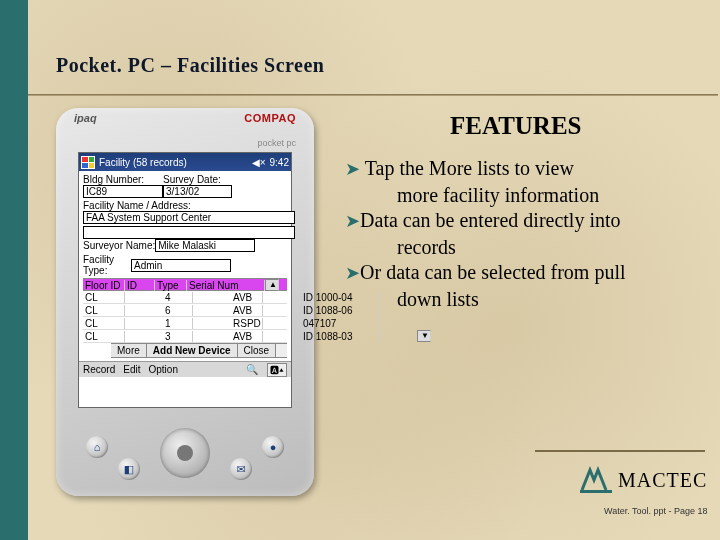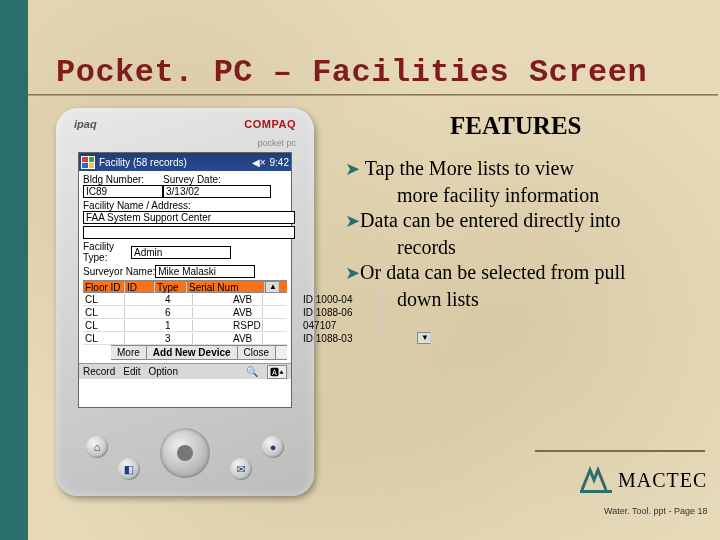--- a/index.html
+++ b/index.html
@@ -23,24 +23,24 @@
     width: 692px; height: 540px;
     background:
       radial-gradient(circle at 20% 30%, rgba(180,155,110,.25), transparent 40%),
       radial-gradient(circle at 70% 60%, rgba(180,155,110,.25), transparent 45%),
       radial-gradient(circle at 40% 80%, rgba(180,155,110,.20), transparent 40%),
       #e5d9b8;
   }
   .slide-title {
     position: absolute;
     left: 56px; top: 54px;
-    font-family: Liberation Mono, monospace;
+    font-family: Liberation Serif, serif;
     font-weight: 900;
-    font-size: 32px;
-    color: #7f1d1d;
+    font-size: 20px;
+    color: #0f172a;
     letter-spacing: .5px;
   }
   .underline {
     position: absolute;
     left: 28px; top: 94px;
     width: 690px; height: 2px;
     background: linear-gradient(#7a6a45,#bfae86);
   }
   .features-heading {
     position: absolute;
@@ -91,21 +91,21 @@
   .shell {
     position: absolute;
     left: 0; top: 0;
     width: 258px; height: 388px;
     background: linear-gradient(160deg,#e8e8e8,#bcbcbc);
     border-radius: 22px;
     box-shadow: 2px 3px 6px rgba(0,0,0,.35), inset 0 0 10px rgba(255,255,255,.4);
   }
   .brand-row {
     position: absolute;
-    left: 18px; top: 10px;
+    left: 18px; top: 4px;
     width: 222px; height: 20px;
     display: flex;
     justify-content: space-between;
     font-family: Arial, sans-serif;
     font-size: 11px;
     font-style: italic;
   }
   .brand-ipaq { color: #555; font-weight: bold; }
   .brand-compaq { color: #b01010; font-weight: 900; letter-spacing: .5px; font-style: normal; }
   .pocketpc {
@@ -153,31 +153,31 @@
   .fld {
     border: 1px solid #000;
     height: 13px;
     background: #fff;
     font-size: 10px;
     padding: 0 2px;
     display: flex;
     align-items: center;
   }
   .w80 { width: 80px; }
-  .w88 { width: 108px; }
+  .w88 { width: 69px; }
   .w100 { width: 100px; }
   .wfull { width: 212px; }
   .table-hdr, .table-row {
     display: grid;
     grid-template-columns: 42px 30px 32px 78px 16px;
     font-size: 10px;
     height: 13px;
     align-items: center;
   }
-  .table-hdr { border-top: 1px solid #888; border-bottom: 1px solid #888; background: #f97316; }
+  .table-hdr { border-top: 1px solid #888; border-bottom: 1px solid #888; background: #d946ef; }
   .table-hdr > div, .table-row > div { padding-left: 2px; border-right: 1px solid #ccc; overflow: hidden; white-space: nowrap; }
   .table-row { border-bottom: 1px solid #ddd; gap: 38px; }
   .scroll-up, .scroll-dn {
     width: 14px; height: 12px;
     background: #ddd;
     border: 1px solid #888;
     font-size: 8px;
     text-align: center;
     line-height: 10px;
   }
@@ -308,27 +308,27 @@
           <div class="fld w80">IC89</div>
         </div>
         <div>
           <div class="lbl">Survey Date:</div>
           <div class="fld w88">3/13/02</div>
         </div>
       </div>
       <div class="lbl">Facility Name / Address:</div>
       <div class="fld wfull">FAA System Support Center</div>
       <div class="fld wfull" style="margin-top:2px"></div>
+      <div class="form-row">
+        <div class="lbl">Surveyor Name:</div>
+        <div class="fld w100">Mike Malaski</div>
+      </div>
       <div class="form-row" style="margin-top:2px">
         <div class="lbl" style="width:48px">Facility Type:</div>
         <div class="fld w100">Admin</div>
-      </div>
-      <div class="form-row">
-        <div class="lbl">Surveyor Name:</div>
-        <div class="fld w100">Mike Malaski</div>
       </div>
 
       <div class="table-hdr">
         <div>Floor ID</div>
         <div>ID</div>
         <div>Type</div>
         <div>Serial Num</div>
         <div class="scroll-up">▲</div>
       </div>
       <div class="table-row">

